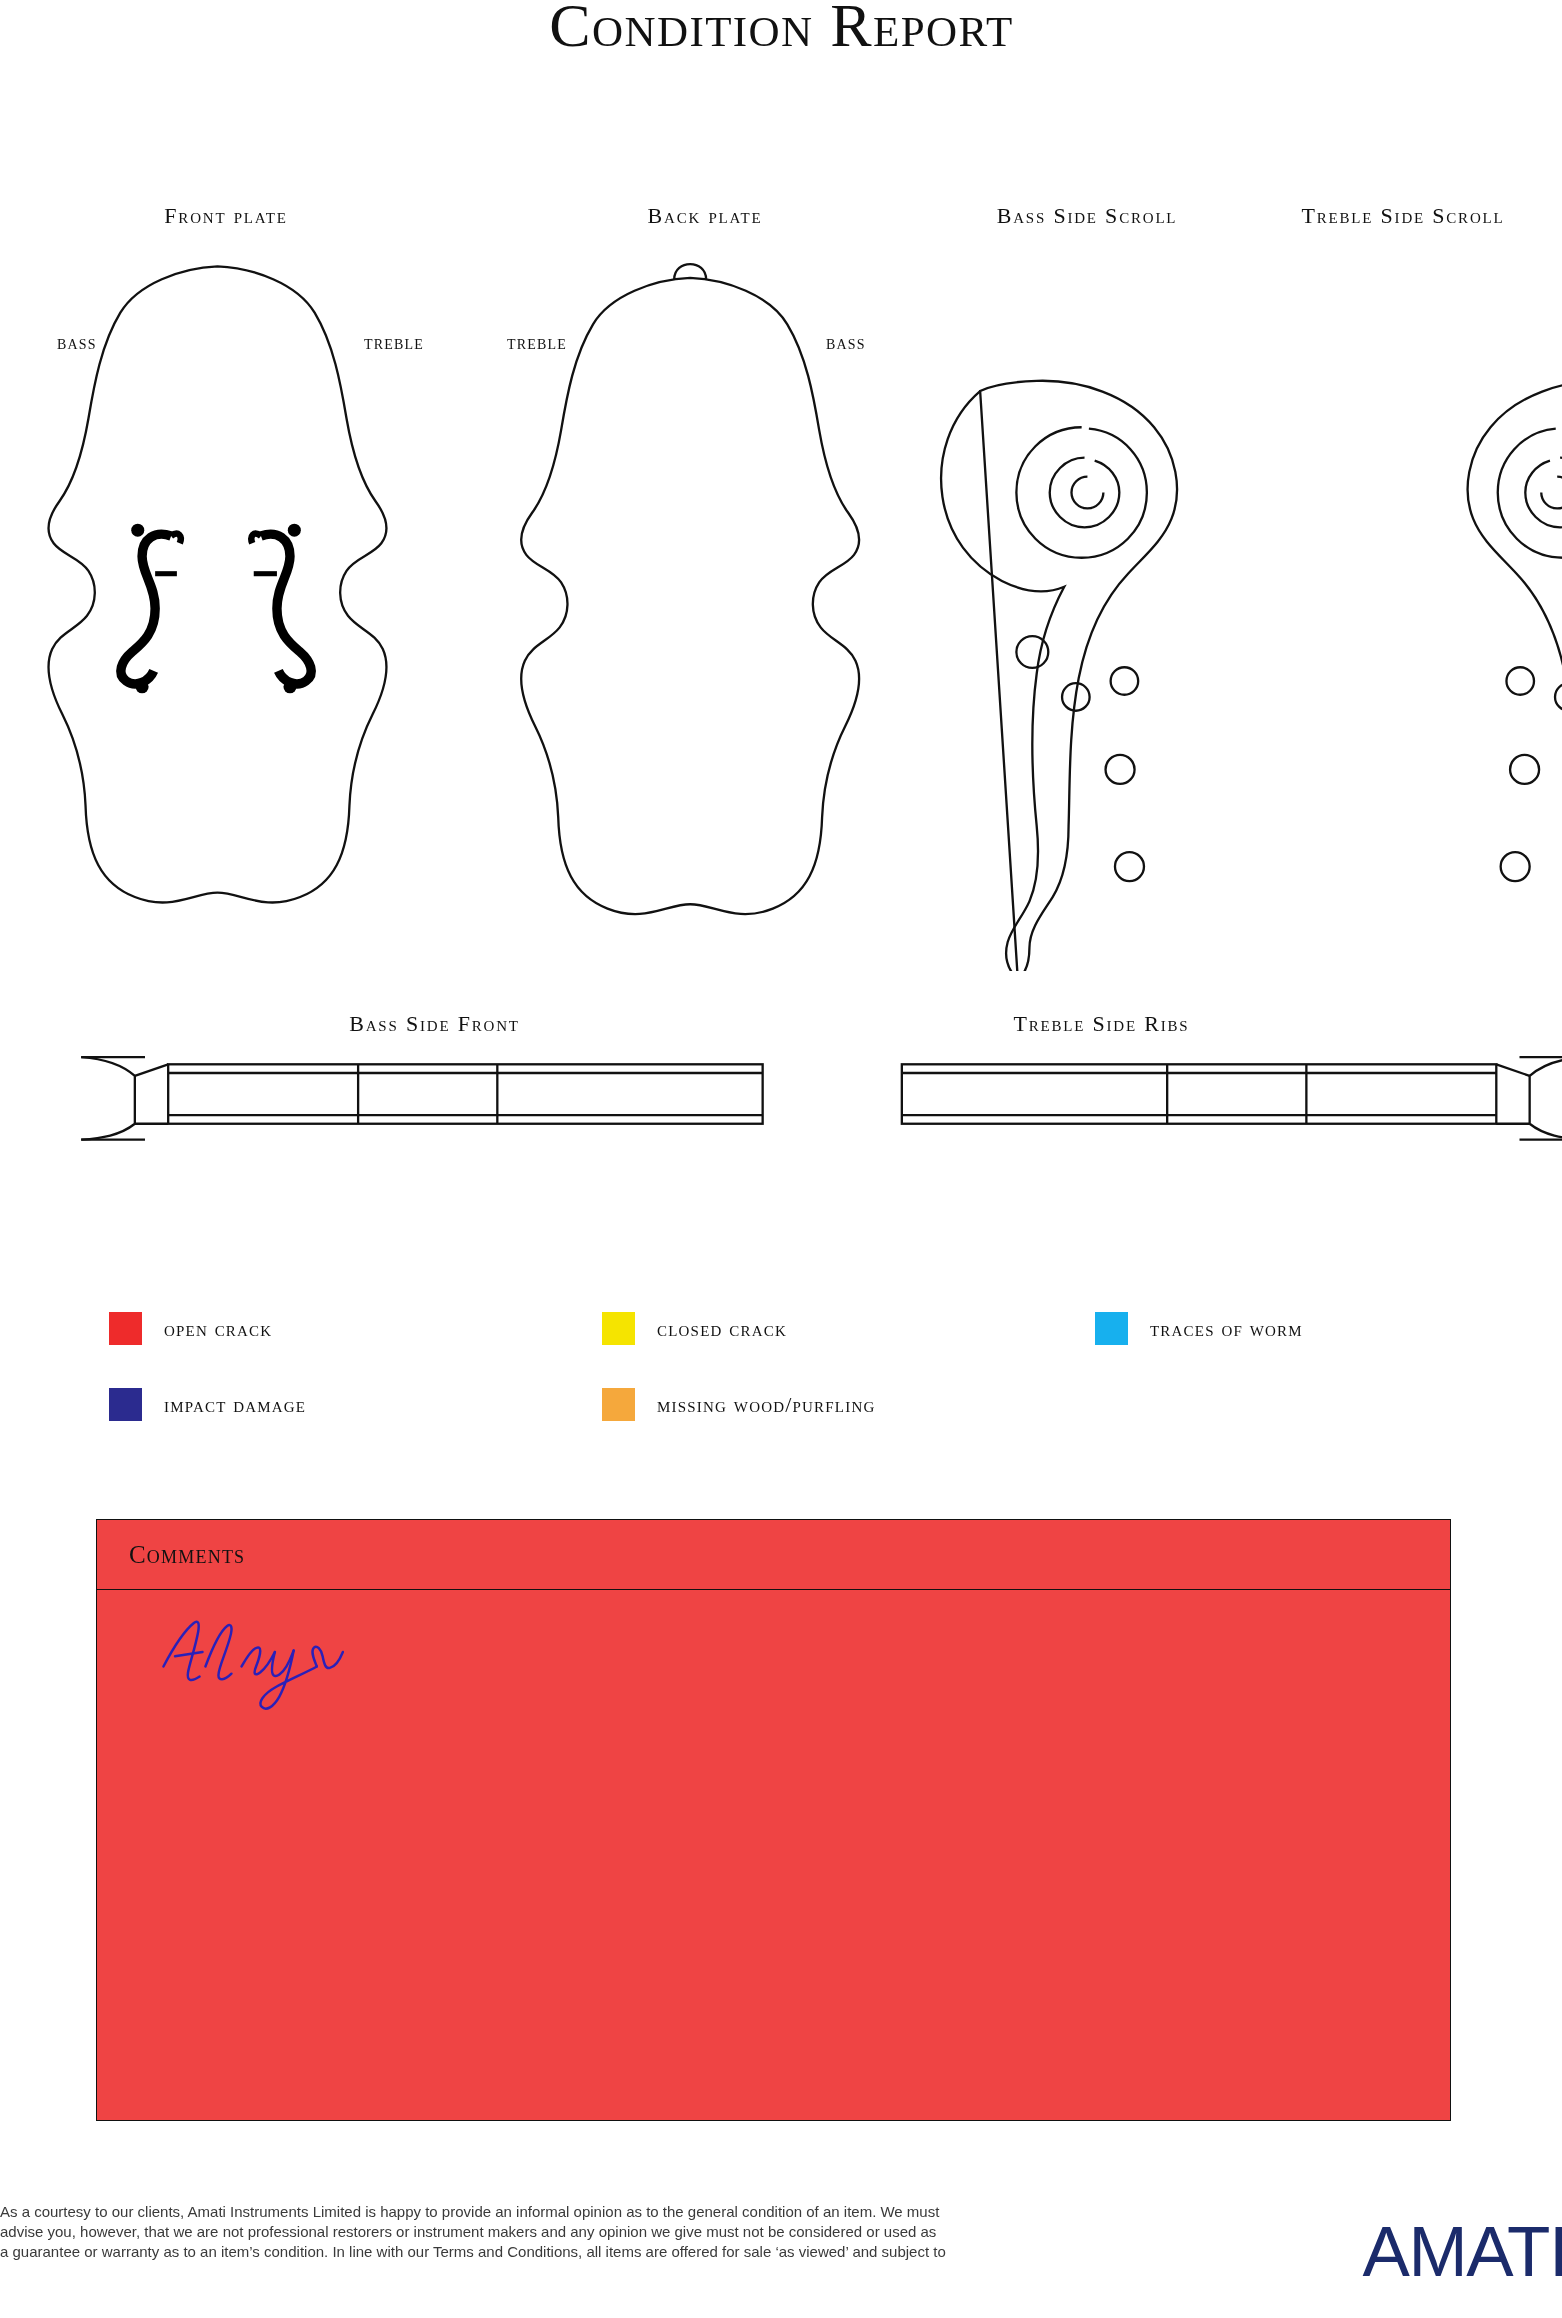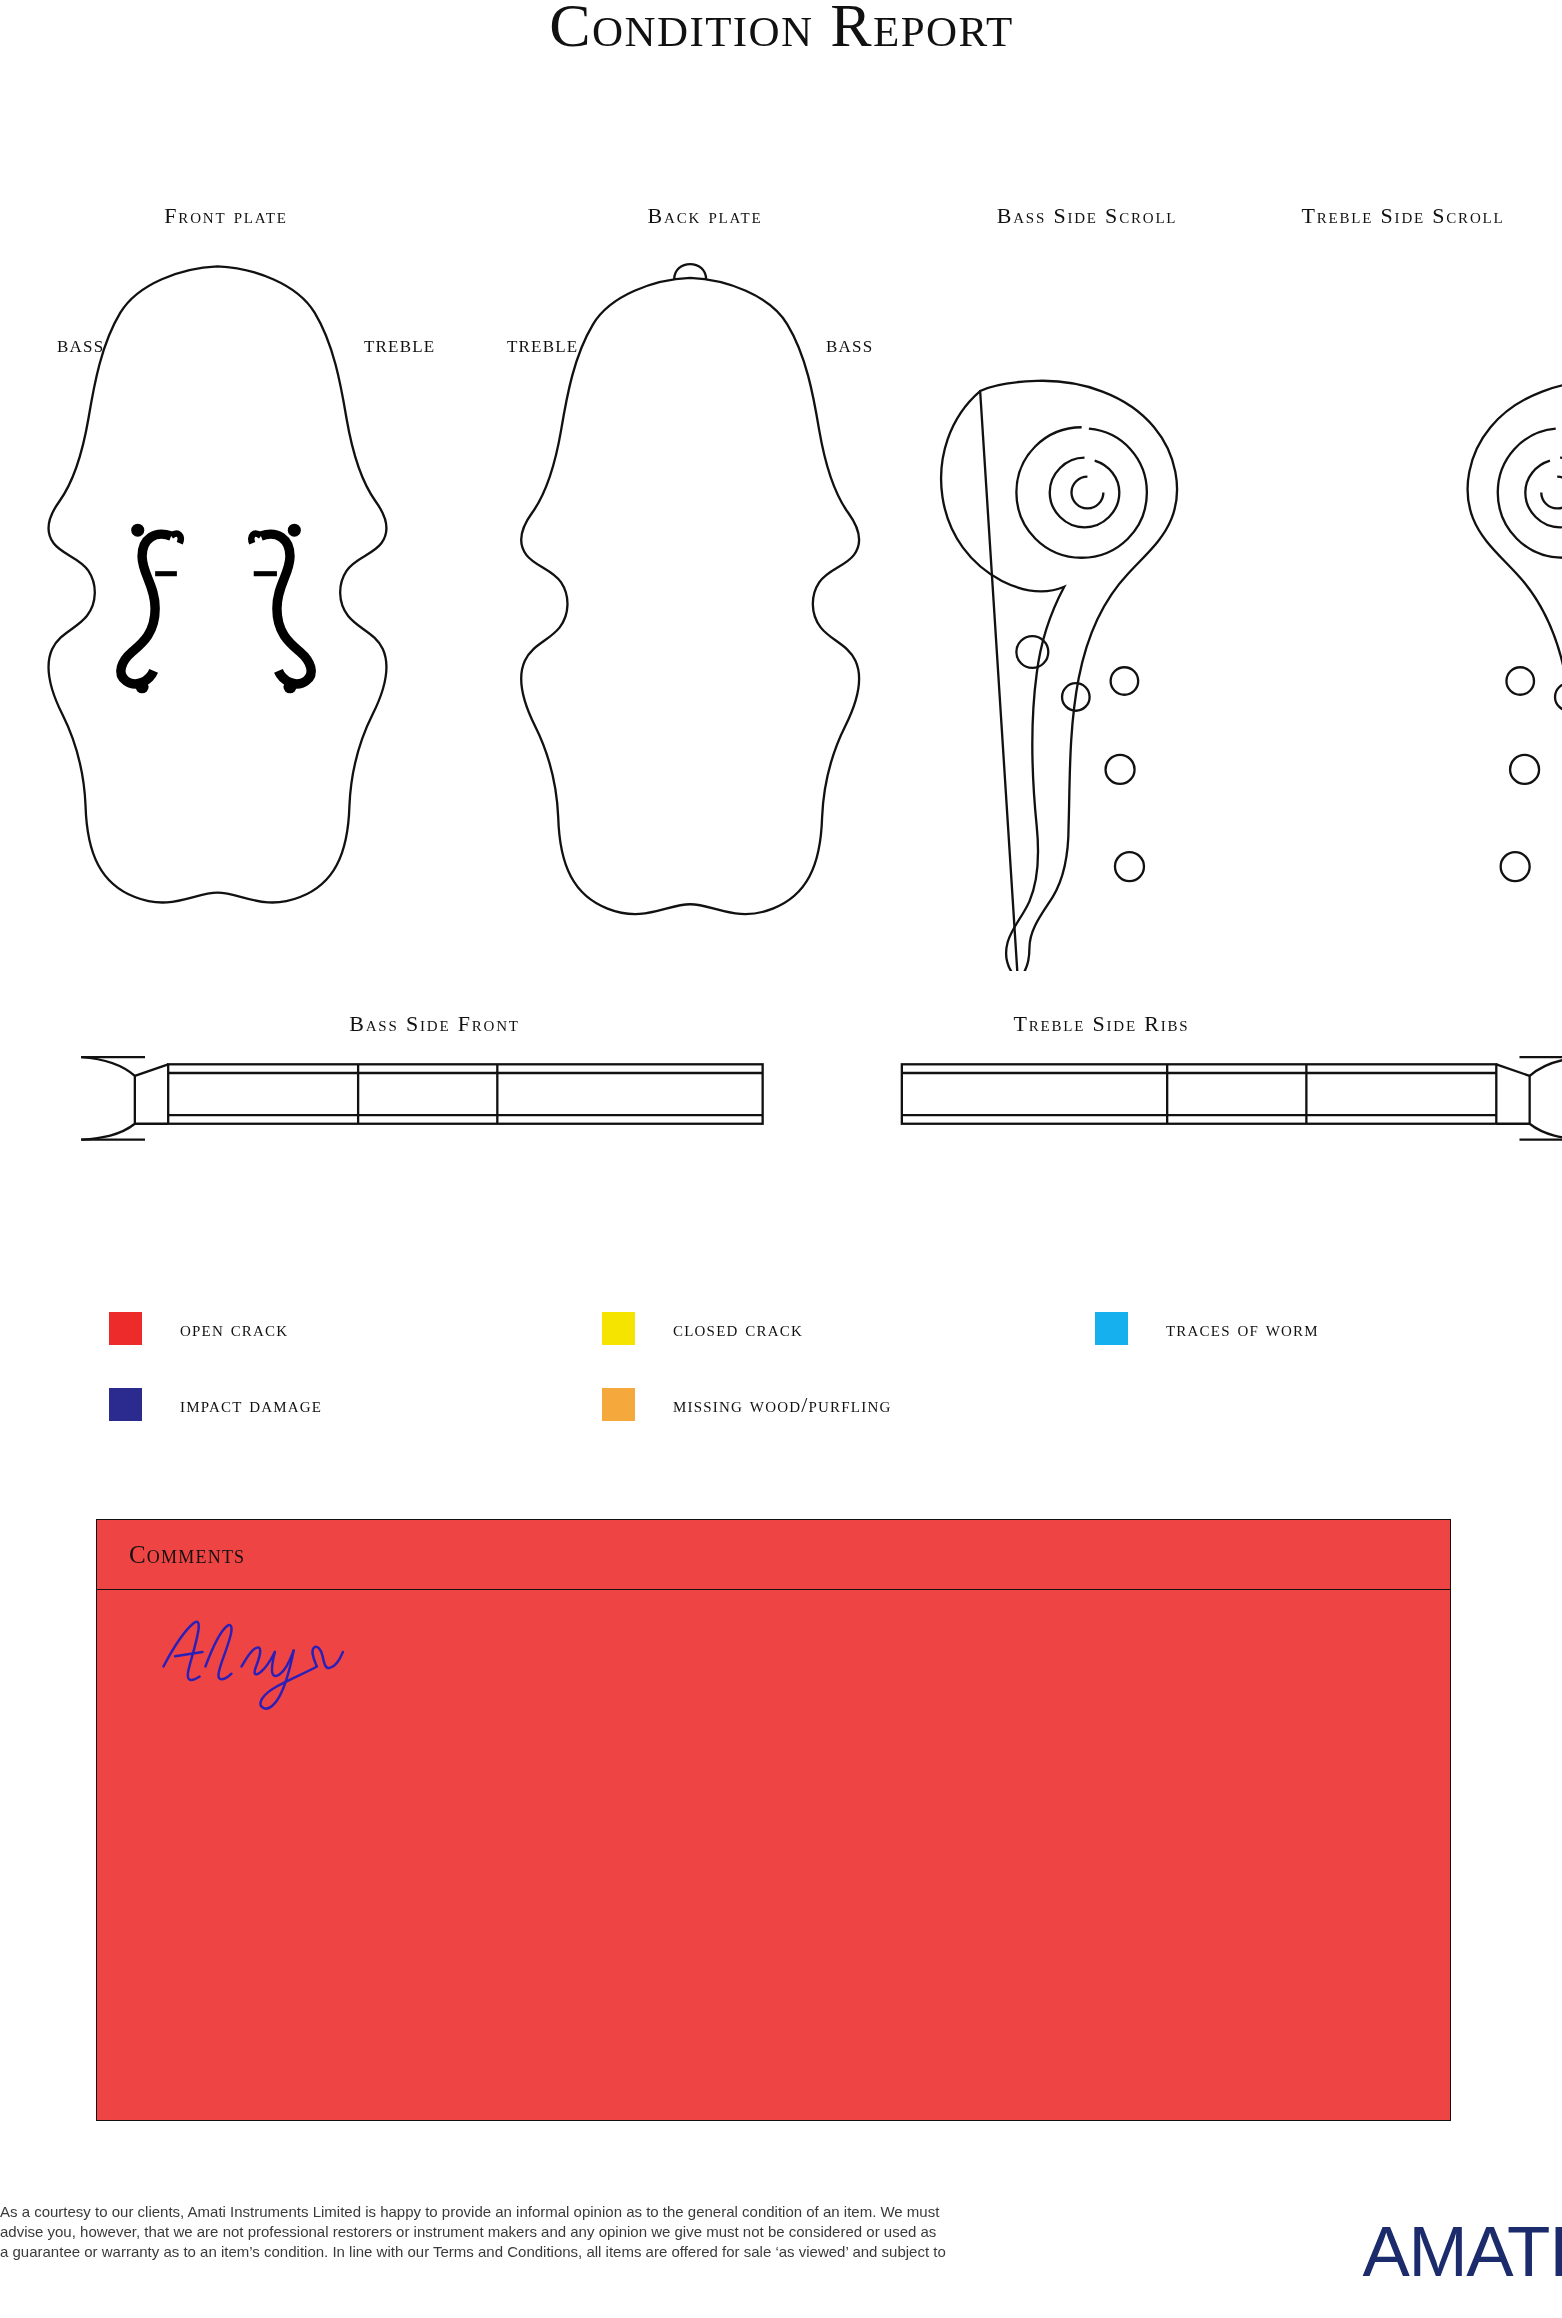--- a/index.html
+++ b/index.html
@@ -43,21 +43,21 @@
     font-size: 22px;
     letter-spacing: 1.8px;
     color: #111;
     text-align: center;
     white-space: nowrap;
   }
 
   .sidelabel {
     position: absolute;
     font-variant: small-caps;
-    font-size: 17px;
+    font-size: 14px;
     letter-spacing: 1.2px;
     color: #111;
     white-space: nowrap;
   }
 
   
   .diagrams {
     position: absolute;
     top: 246px;
     left: 0;
@@ -82,21 +82,20 @@
     top: 1312px;
     left: 109px;
     width: 1377px;
     display: grid;
     grid-template-columns: 493px 493px 406px;
     grid-row-gap: 43px;
   }
   .legend-item {
     display: flex;
     align-items: center;
-    gap: 16px;
   }
   .swatch {
     width: 33px;
     height: 33px;
     flex: 0 0 auto;
     margin-right: 22px;
   }
   .legend-label {
     font-variant: small-caps;
     font-size: 22px;

